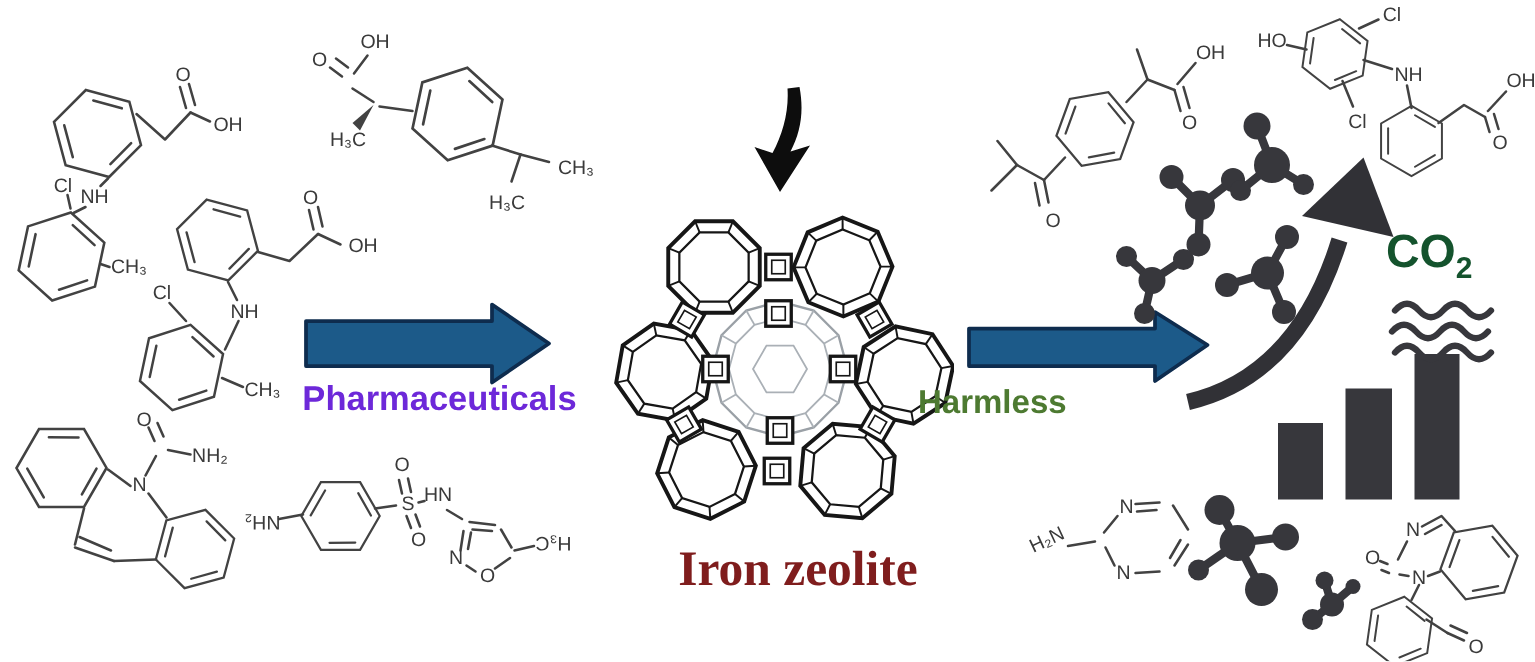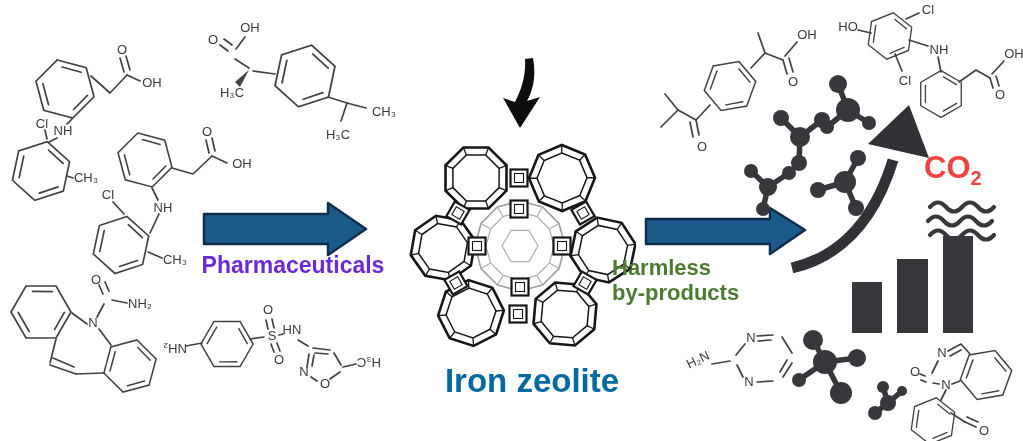--- a/index.html
+++ b/index.html
@@ -18,25 +18,25 @@
   .ghost{fill:none;stroke:#9aa0a6;stroke-width:1.6;}
   .ghost-thin{stroke:#aab0b6;stroke-width:1.2;}
   .ball{fill:#37373c;}
   .stick{stroke:#37373c;stroke-width:5.5;stroke-linecap:round;}
   .bar{fill:#37373c;}
   .wave{fill:none;stroke:#37373c;stroke-width:4.2;stroke-linecap:round;}
   .blue-arrow{fill:#1c5a89;stroke:#0e2c4e;stroke-width:2.5;stroke-linejoin:round;}
   .big{font-weight:bold;white-space:nowrap;}
   .ozone{font-size:41px;color:#1d4f82;}
   .ozone sub{font-size:27px;}
-  .co2{font-size:31px;color:#ef4444;}
+  .co2{font-size:31px;color:#14532d;}
   .co2 sub{font-size:20px;}
   .pharma{font-size:23px;color:#6d28d9;text-align:center;}
   .harmless{font-size:22px;line-height:25px;color:#4d7a31;}
-  .zeolabel{font-size:33px;color:#0369a1;text-align:center;}
+  .zeolabel{font-size:33px;color:#7f1d1d;text-align:center;font-family:Liberation Serif, serif;}
 </style>
 </head>
 <body>
 
 <div class="stage">
 
   <svg width="0" height="0" style="position:absolute" aria-hidden="true">
     <defs>
       <g id="benz" fill="none" stroke="#424242" stroke-width="1.7" stroke-linecap="round">
         <polygon points="0,-30 26,-15 26,15 0,30 -26,15 -26,-15"></polygon>
@@ -213,21 +213,20 @@
     </g>
   </svg>
 
   <div class="abs big zeolabel" style="left:412px;top:362px;width:240px">Iron zeolite</div>
 
   <svg class="abs" style="left:644px;top:204px" width="165" height="54" viewBox="0 0 165 54">
     <polygon class="blue-arrow" points="2,15 126,15 126,4 161,26 126,50 126,40 2,40"></polygon>
   </svg>
   <div class="abs big harmless" style="left:612px;top:255px;width:186px">
     <div>Harmless</div>
-    <div>by-products</div>
   </div>
 
   <svg class="abs" style="left:652px;top:10px" width="185" height="150" viewBox="0 0 185 150">
     <use href="#benz" transform="translate(78,76) rotate(20) scale(0.87)"></use>
     <polyline class="bond" points="99,58 113,43 106,23"></polyline>
     <line class="bond" x1="113" y1="43" x2="131" y2="50"></line>
     <line class="bond" x1="131" y1="50" x2="135" y2="64"></line>
     <line class="bond" x1="137" y1="48" x2="141" y2="62"></line>
     <line class="bond" x1="133" y1="46" x2="145" y2="32"></line>
     <line class="bond" x1="58" y1="95" x2="44" y2="110"></line>

